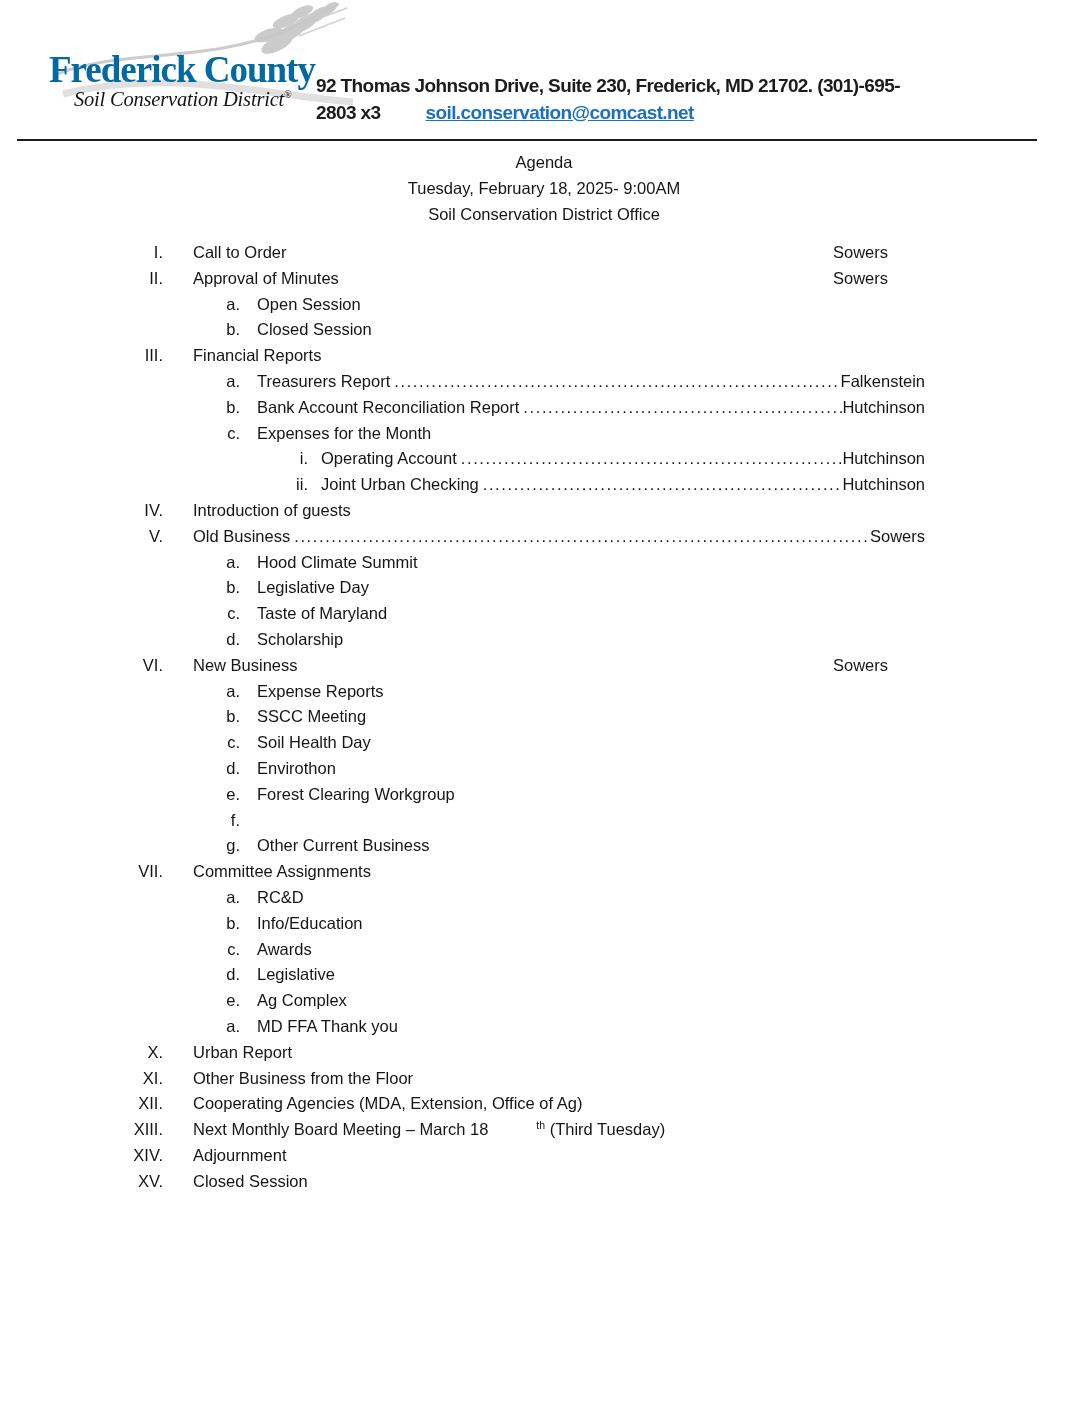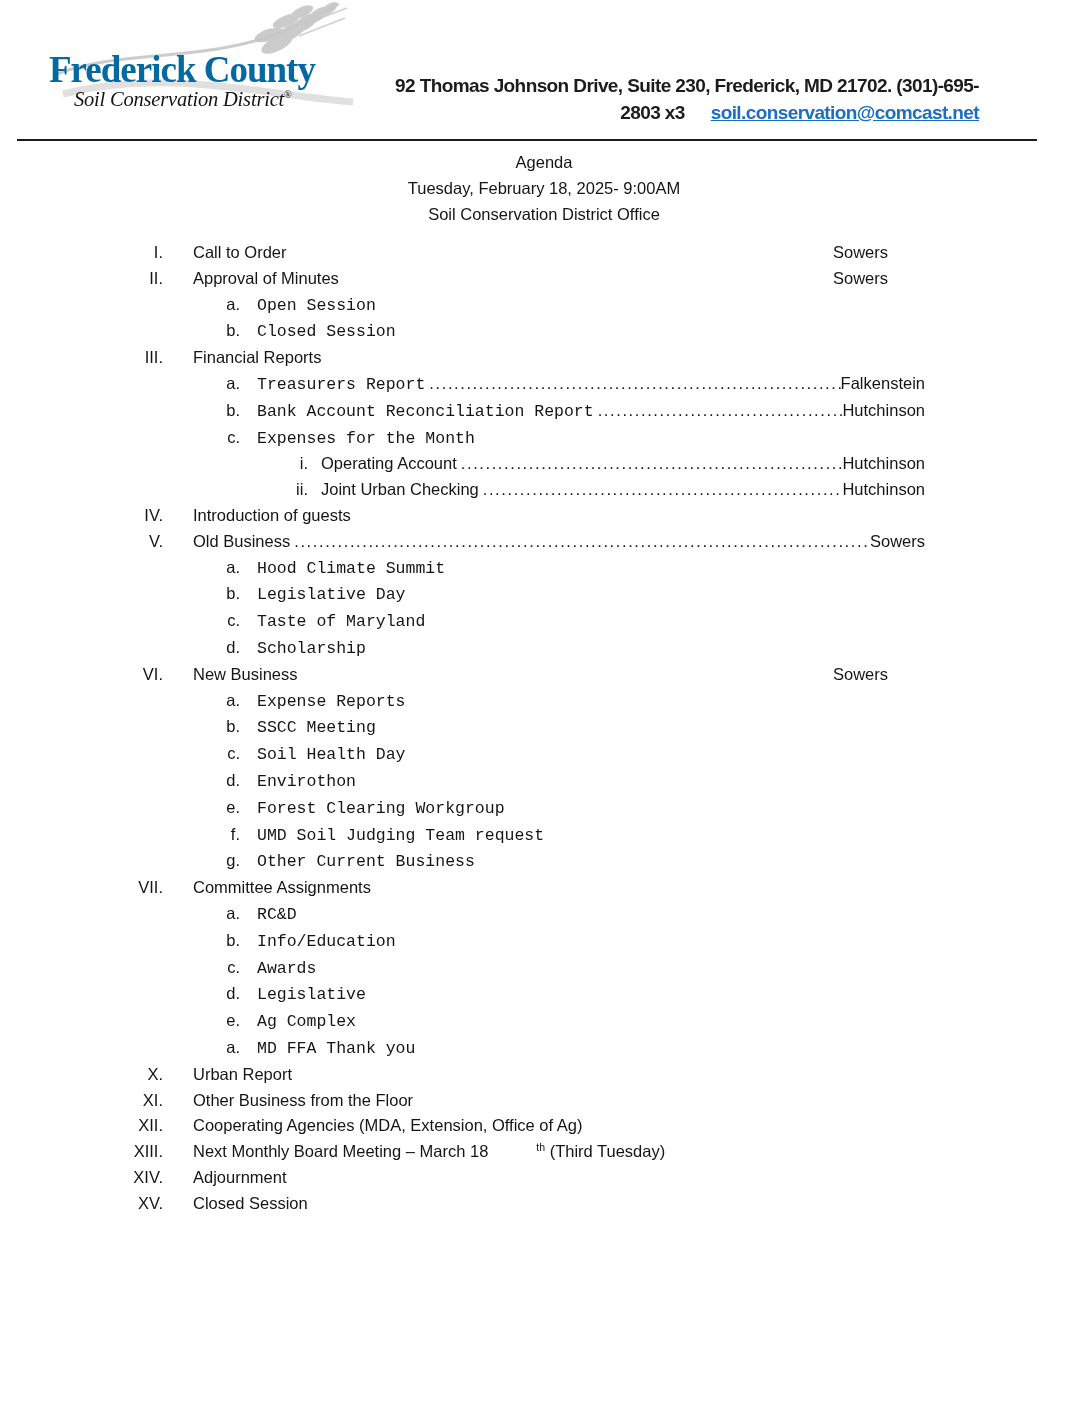--- a/index.html
+++ b/index.html
@@ -18,45 +18,45 @@
     font-family:"Liberation Serif", serif; font-weight:bold;
     font-size:37px; letter-spacing:-1px; color:#0369a1; white-space:nowrap;
   }
   .logo-sub {
     position:absolute; left:74px; top:88px; z-index:1;
     font-family:"Liberation Serif", serif; font-weight:normal; font-style:italic;
     font-size:20.5px; letter-spacing:-0.2px; color:#141414; white-space:nowrap;
   }
   .logo-sub sup { font-size:10px; }
   .addr {
-    position:absolute; right:109px; top:72px; width:640px;
-    text-align:right; font-weight:bold; font-size:19px; letter-spacing:-0.6px;
+    position:absolute; right:132px; top:72px; width:640px;
+    font-weight:bold; font-size:19px; letter-spacing:-0.6px;
     line-height:27px; color:#1c1c1c; white-space:nowrap;
   }
-  .addr a { text-decoration:underline; }
+  .addr a { text-decoration:underline;margin-left:19px; }
   .addr .email-gap { display:inline-block; width:26px; }
   .rule {
     position:absolute; left:17px; top:139px; width:1020px; height:2px;
     background:#1c1c1c;
   }
 
   
   .titleblock { margin-top:4px; padding-top:0; text-align:center; font-size:16.5px; line-height:26px; color:#151515; }
 
   
   .agenda {
     margin-top:13px; width:1088px; padding-right:163px;
     font-size:16.5px; line-height:25.79px; color:#151515;
   }
   .row { display:flex; align-items:baseline; position:relative; }
   .num { flex:none; text-align:right; white-space:pre; }
   .lvl0 .num { width:163px; }
   .lvl0 .txt { padding-left:30px; }
   .lvl1 .num { width:240px; }
-  .lvl1 .txt { padding-left:17px;font-family:Liberation Mono, monospace; }
+  .lvl1 .txt { padding-left:17px; }
   .lvl2 .num { width:308px; }
   .lvl2 .txt { padding-left:13px; }
   .txt { white-space:pre;text-align:center; }
   .txt sup { font-size:10.5px; vertical-align:super; line-height:0;margin-left:48px; }
   .leader { flex:1 1 auto; overflow:hidden; white-space:nowrap; margin-left:4px; min-width:0; }
   .leader::after {
     content:"..................................................................................................................................................................................";
     letter-spacing:1.6px; color:#151515;
   }
   .name { flex:none; white-space:pre; }
@@ -200,21 +200,20 @@
     <div class="row lvl1">
       <span class="num">d.</span>
       <span class="txt">Envirothon</span>
     </div>
     <div class="row lvl1">
       <span class="num">e.</span>
       <span class="txt">Forest Clearing Workgroup</span>
     </div>
     <div class="row lvl1">
       <span class="num">f.</span>
-      <span class="txt">UMD Soil Judging Team request</span>
     </div>
     <div class="row lvl1">
       <span class="num">g.</span>
       <span class="txt">Other Current Business</span>
     </div>
     <div class="row lvl0">
       <span class="num">VII.</span>
       <span class="txt">Committee Assignments</span>
     </div>
     <div class="row lvl1">

